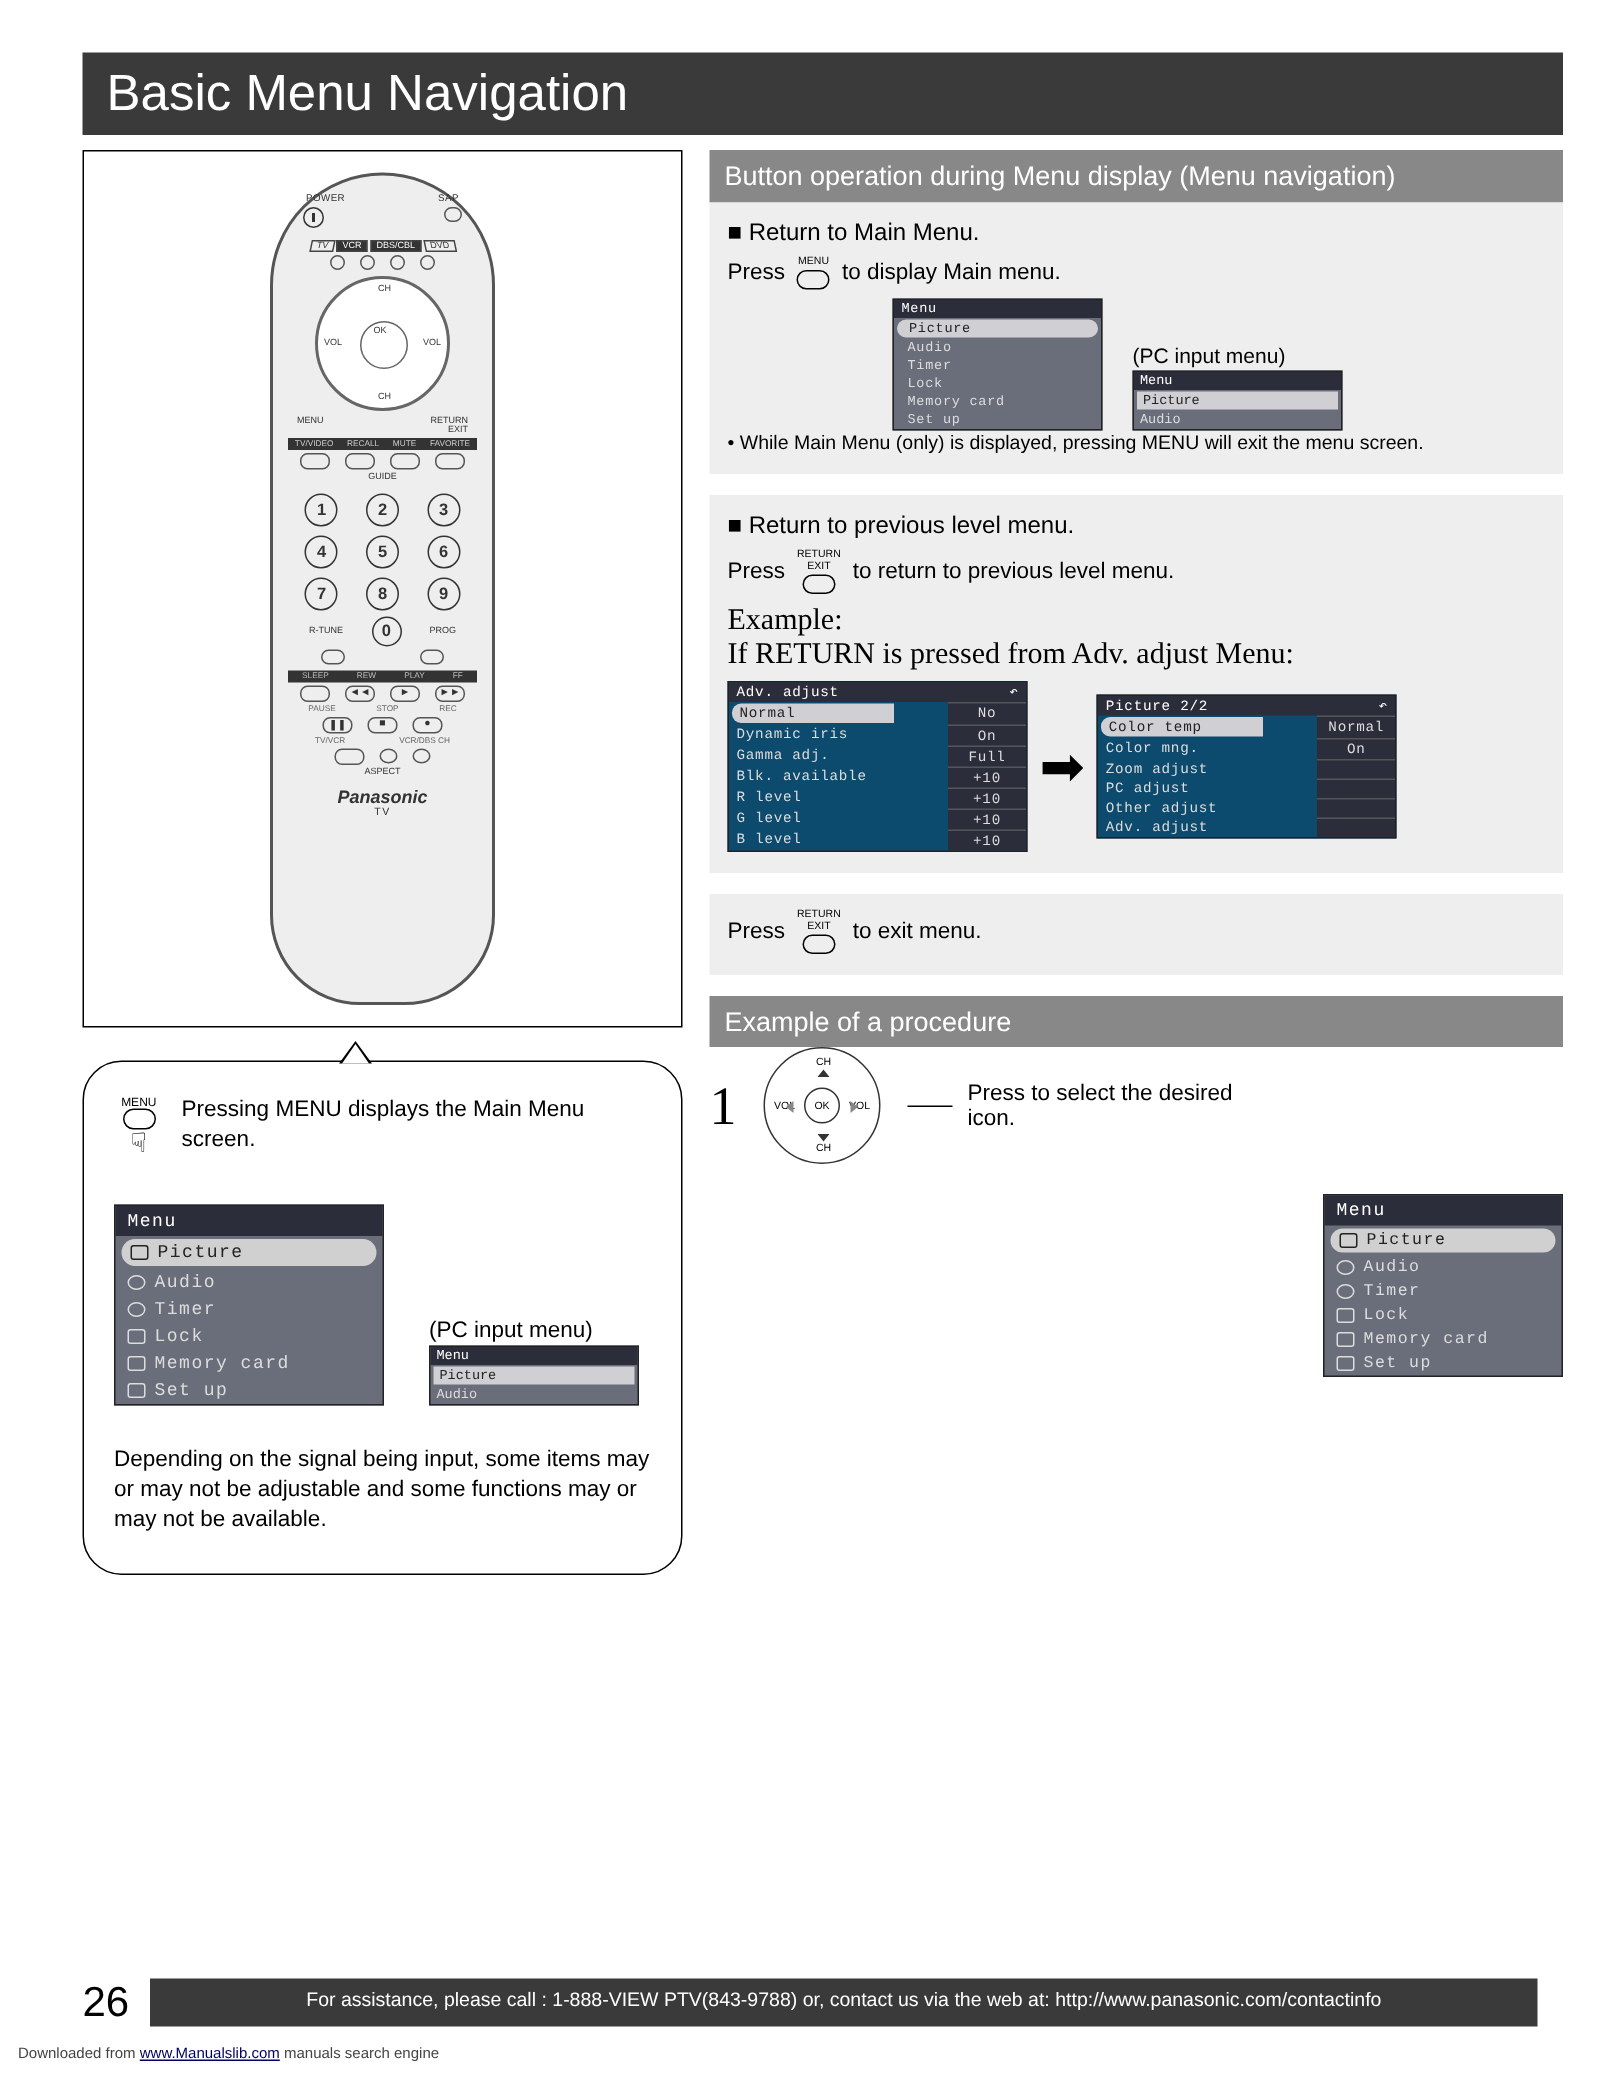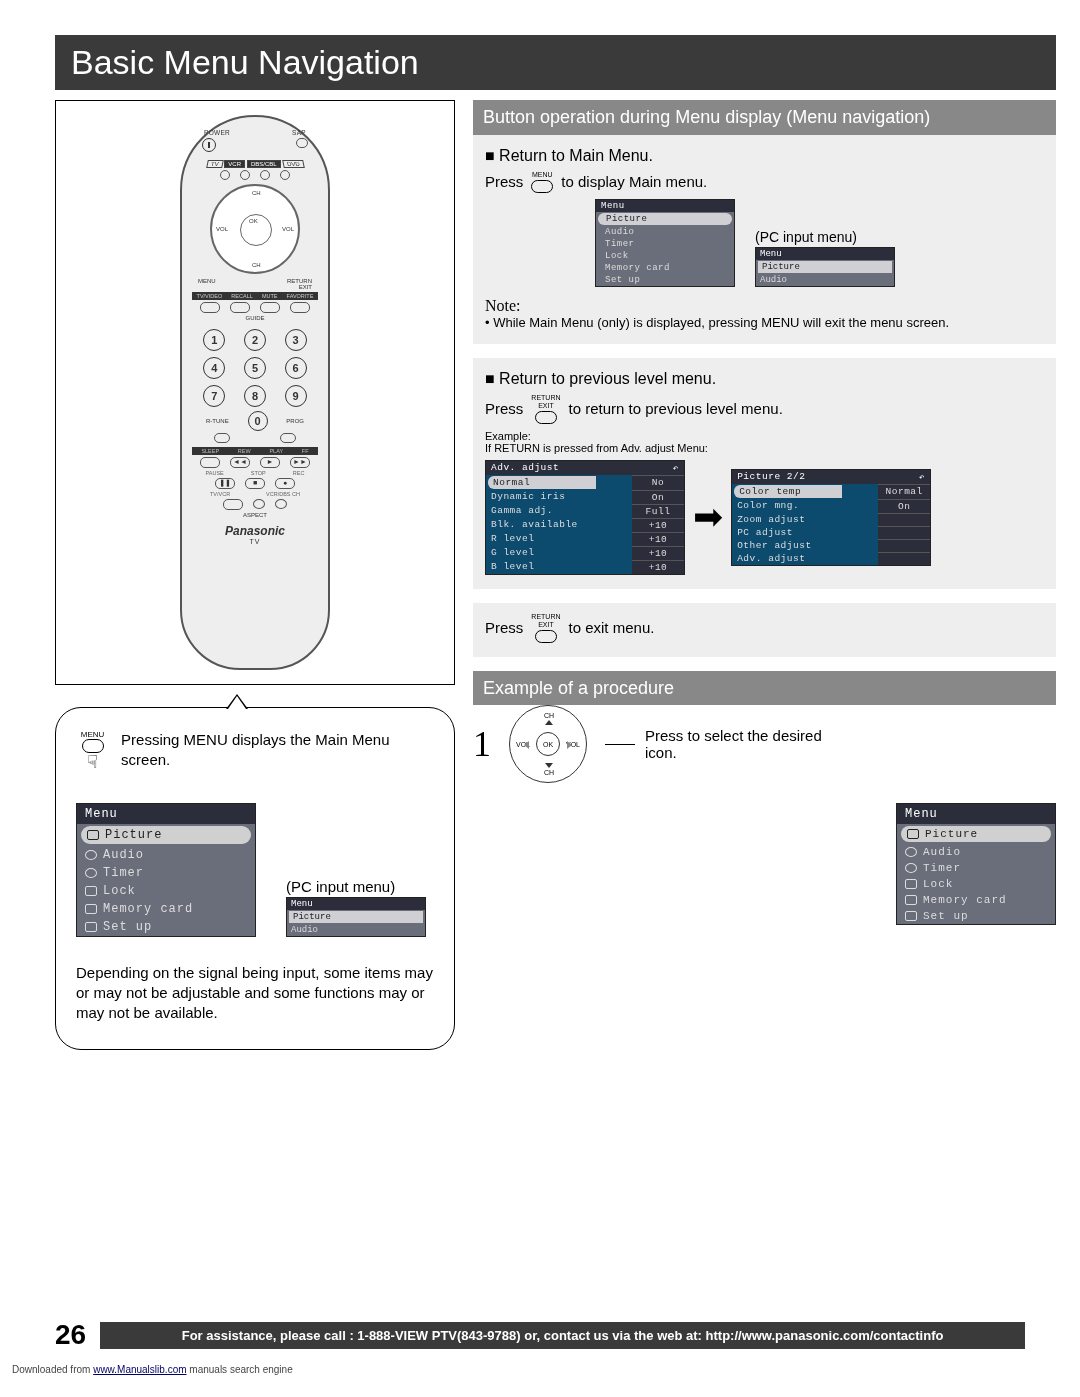--- a/index.html
+++ b/index.html
@@ -1,17 +1,17 @@
 <!DOCTYPE html>
 <html><head>
 <meta charset="utf-8">
 <style>
   * { box-sizing: border-box; margin: 0; padding: 0; }
   body { font-family: Arial, Helvetica, sans-serif; background:#fff; color:#000; font-size:14px; }
-  .page { width:1080px; height:1397px; position:relative; background:#fff; padding:35px 24px 0 55px; }
+  .page { width:1080px; height:1397px; position:relative; background:#fff; padding:35px 38px 0 55px; }
   .title-bar { background:#3a3a3a; color:#fff; font-size:34px; font-weight:500; padding:8px 16px; margin-bottom:10px; }
   .cols { display:flex; gap:18px; }
   .left { width:400px; }
   .right { flex:1; }
   .remote-box { border:1.5px solid #000; height:585px; position:relative; display:flex; align-items:center; justify-content:center; }
   .remote { width:150px; height:555px; background:#eee; border:2px solid #555; border-radius:75px 75px 60px 60px; position:relative; padding:12px 10px; font-size:7px; text-align:center; color:#333; }
   .remote .lbl { font-size:6.5px; letter-spacing:.3px; }
   .circle-pad { width:90px; height:90px; border:2px solid #666; border-radius:50%; margin:4px auto; position:relative; background:#fff; }
   .circle-pad::after { content:""; position:absolute; top:28px; left:28px; width:30px; height:30px; border:1.5px solid #666; border-radius:50%; }
   .numpad { display:grid; grid-template-columns:repeat(3,1fr); gap:6px 12px; width:110px; margin:8px auto 4px; }
@@ -46,38 +46,38 @@
 
   .sec-head { background:#888; color:#fff; font-size:18px; padding:6px 10px; margin-bottom:0; line-height:1.25; }
   .gray-block { background:#eee; padding:10px 12px 14px; margin-bottom:14px; font-size:15px; }
   .h3 { font-size:16px; font-weight:400; margin:2px 0 6px; }
   .h3::before { content:"■ "; }
   .press-line { font-size:15px; display:flex; align-items:center; gap:8px; flex-wrap:wrap; }
   .btn-graphic { display:inline-block; text-align:center; font-size:7px; line-height:8px; }
   .btn-graphic .ov { width:22px; height:13px; border:1.3px solid #000; border-radius:8px; margin:1px auto 0; }
   .note-lbl { font-family:"Times New Roman",serif; font-size:16px; margin-top:10px; }
   .note-txt { font-size:13px; margin-left:8px; text-indent:-8px; }
-  .serif { font-family:Liberation Sans, sans-serif; font-size:11px; }
+  .serif { font-family:Liberation Serif, serif; font-size:20px; }
 
   .adv-table { font-family:"Courier New",monospace; font-size:9.5px; background:#0c4a6e; border:1px solid #222; color:#ddd; width:200px; letter-spacing:.5px; }
   .adv-table .hdr { display:flex; justify-content:space-between; background:#2b2e3a; padding:1px 5px; color:#fff; }
   .adv-table .row { display:flex; justify-content:space-between; padding:0 0;gap:36px; }
   .adv-table .row span:first-child { padding:1px 5px; flex:1; }
   .adv-table .row span:last-child { background:#2b2e3a; width:52px; text-align:center; padding:1px 0; border-top:1px solid #555; }
   .adv-table .row.sel span:first-child { background:#cfcfd4; color:#222; margin:1px 0 1px 2px; border-radius:6px 0 0 6px; }
 
   .arrow-big { font-size:36px; line-height:1; align-self:center; }
 
   .step-num { font-family:"Times New Roman",serif; font-size:36px; display:inline-block; vertical-align:middle; }
   .nav-circle { width:78px; height:78px; border:1.5px solid #333; border-radius:50%; position:relative; display:inline-block; vertical-align:middle; margin:0 8px; }
   .nav-circle .inner { position:absolute; top:26px; left:26px; width:24px; height:24px; border:1.4px solid #333; border-radius:50%; font-size:7px; display:flex; align-items:center; justify-content:center; }
   .nav-circle .t { position:absolute; font-size:7px; }
   .tri { width:0; height:0; border-style:solid; position:absolute; }
 
-  .footer { position:absolute; bottom:46px; left:55px; right:55px; display:flex; align-items:center; gap:14px;font-weight:bold; }
+  .footer { position:absolute; bottom:46px; left:55px; right:55px; display:flex; gap:14px; }
   .pgnum { font-size:28px; }
   .foot-bar { flex:1; background:#3a3a3a; color:#fff; font-size:13px; text-align:center; padding:6px 4px; }
   .dl { position:absolute; bottom:22px; left:12px; font-size:10px; color:#444;margin-top:20px; }
   .dl a { color:#006; }
 </style>
 </head>
 <body>
 
 <div class="page">
   <div class="title-bar">Basic Menu Navigation</div>
@@ -290,21 +290,20 @@
           </div>
           <div>
             <div style="font-size:14px;margin-bottom:2px;">(PC input menu)</div>
             <div class="osd-mini">
               <div class="hdr">Menu</div>
               <div class="row sel">Picture</div>
               <div class="row">Audio</div>
             </div>
           </div>
         </div>
-        <div class="note-lbl">Note:</div>
         <div class="note-txt">• <span>While Main Menu (only) is displayed, pressing MENU will exit the menu screen.</span></div>
       </div>
 
       <div class="gray-block">
         <div class="h3">Return to previous level menu.</div>
         <div class="press-line">
           <span>Press</span>
           <span class="btn-graphic">
             <span>RETURN</span><br><span>EXIT</span><div class="ov"></div>
           </span>

